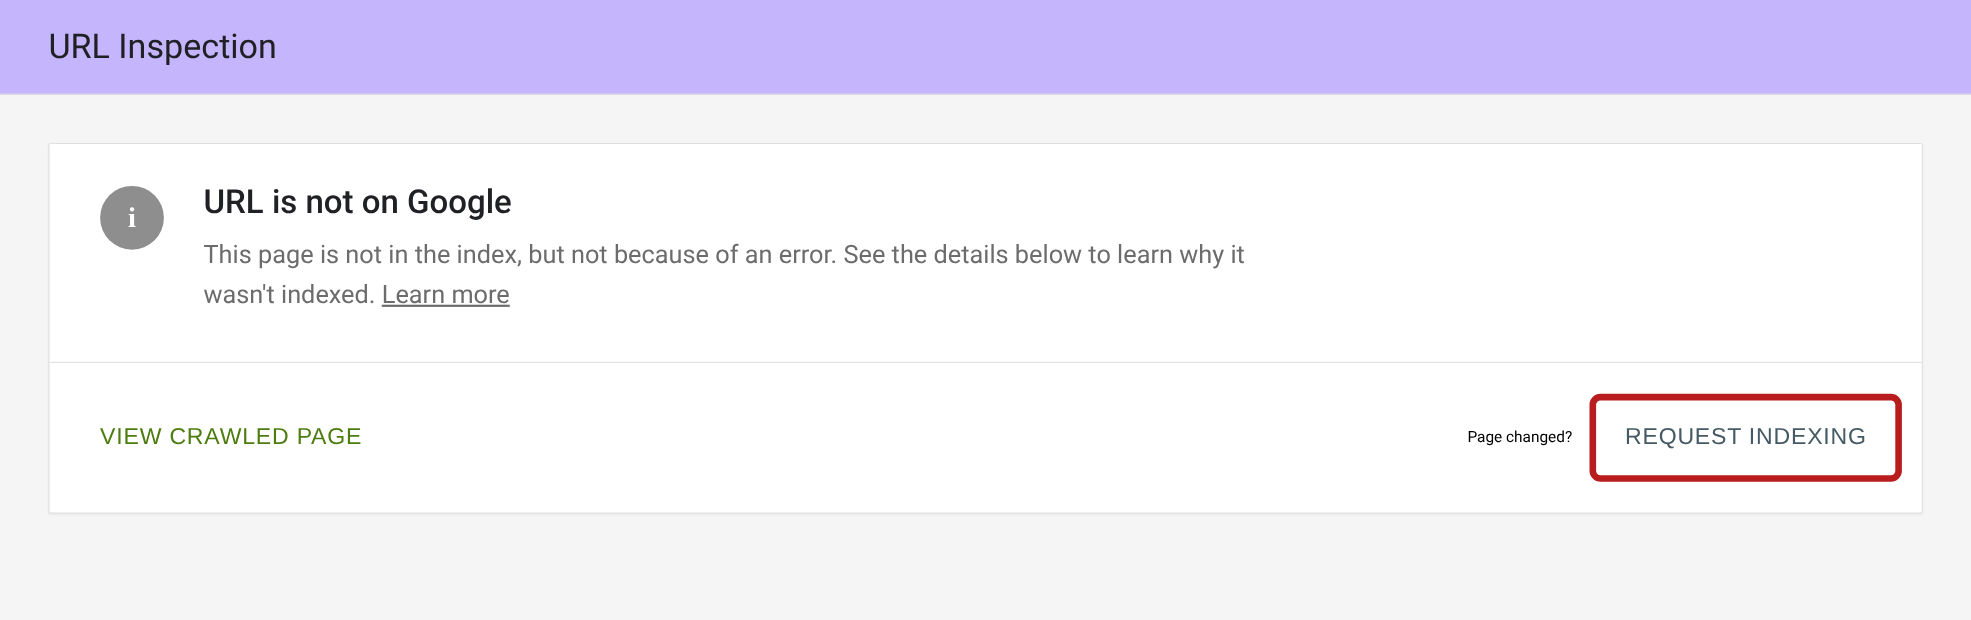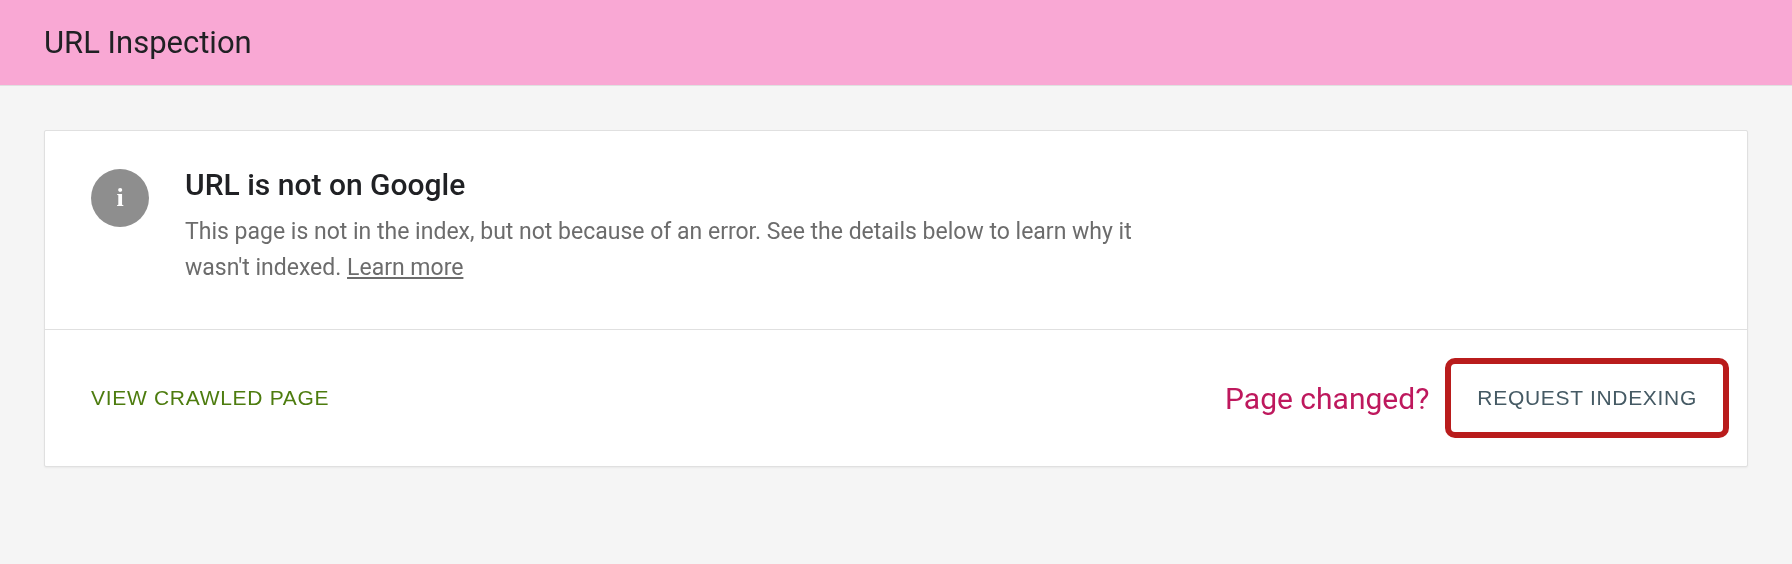--- a/index.html
+++ b/index.html
@@ -12,21 +12,21 @@
       background: #f5f5f5;
       width: 1792px;
       height: 564px;
       overflow: hidden;
     }
     .header {
       display: flex;
       justify-content: space-between;
       align-items: center;
       padding: 24px 44px;
-      background: #f9a8d4;
+      background: #c4b5fd;
       border-bottom: 1px solid #e0e0e0;
     }
     .page-title {
       font-size: 31px;
       font-weight: 400;
       color: #202124;
     }
     .test-live-url-btn {
       background: #455a64;
       color: #ffffff;
@@ -105,22 +105,22 @@
       font-weight: 500;
       letter-spacing: 0.7px;
       cursor: default;
     }
     .footer-right {
       display: flex;
       align-items: center;
       gap: 12px;
     }
     .page-changed-label {
-      font-size: 30px;
-      color: #be185d;
+      font-size: 14px;
+      color: #000000;
       margin-right: 4px;
     }
     .request-indexing-btn {
       background: none;
       border: 6px solid #b91c1c;
       color: #455a64;
       font-size: 21px;
       font-weight: 500;
       letter-spacing: 0.7px;
       padding: 22px 26px;

